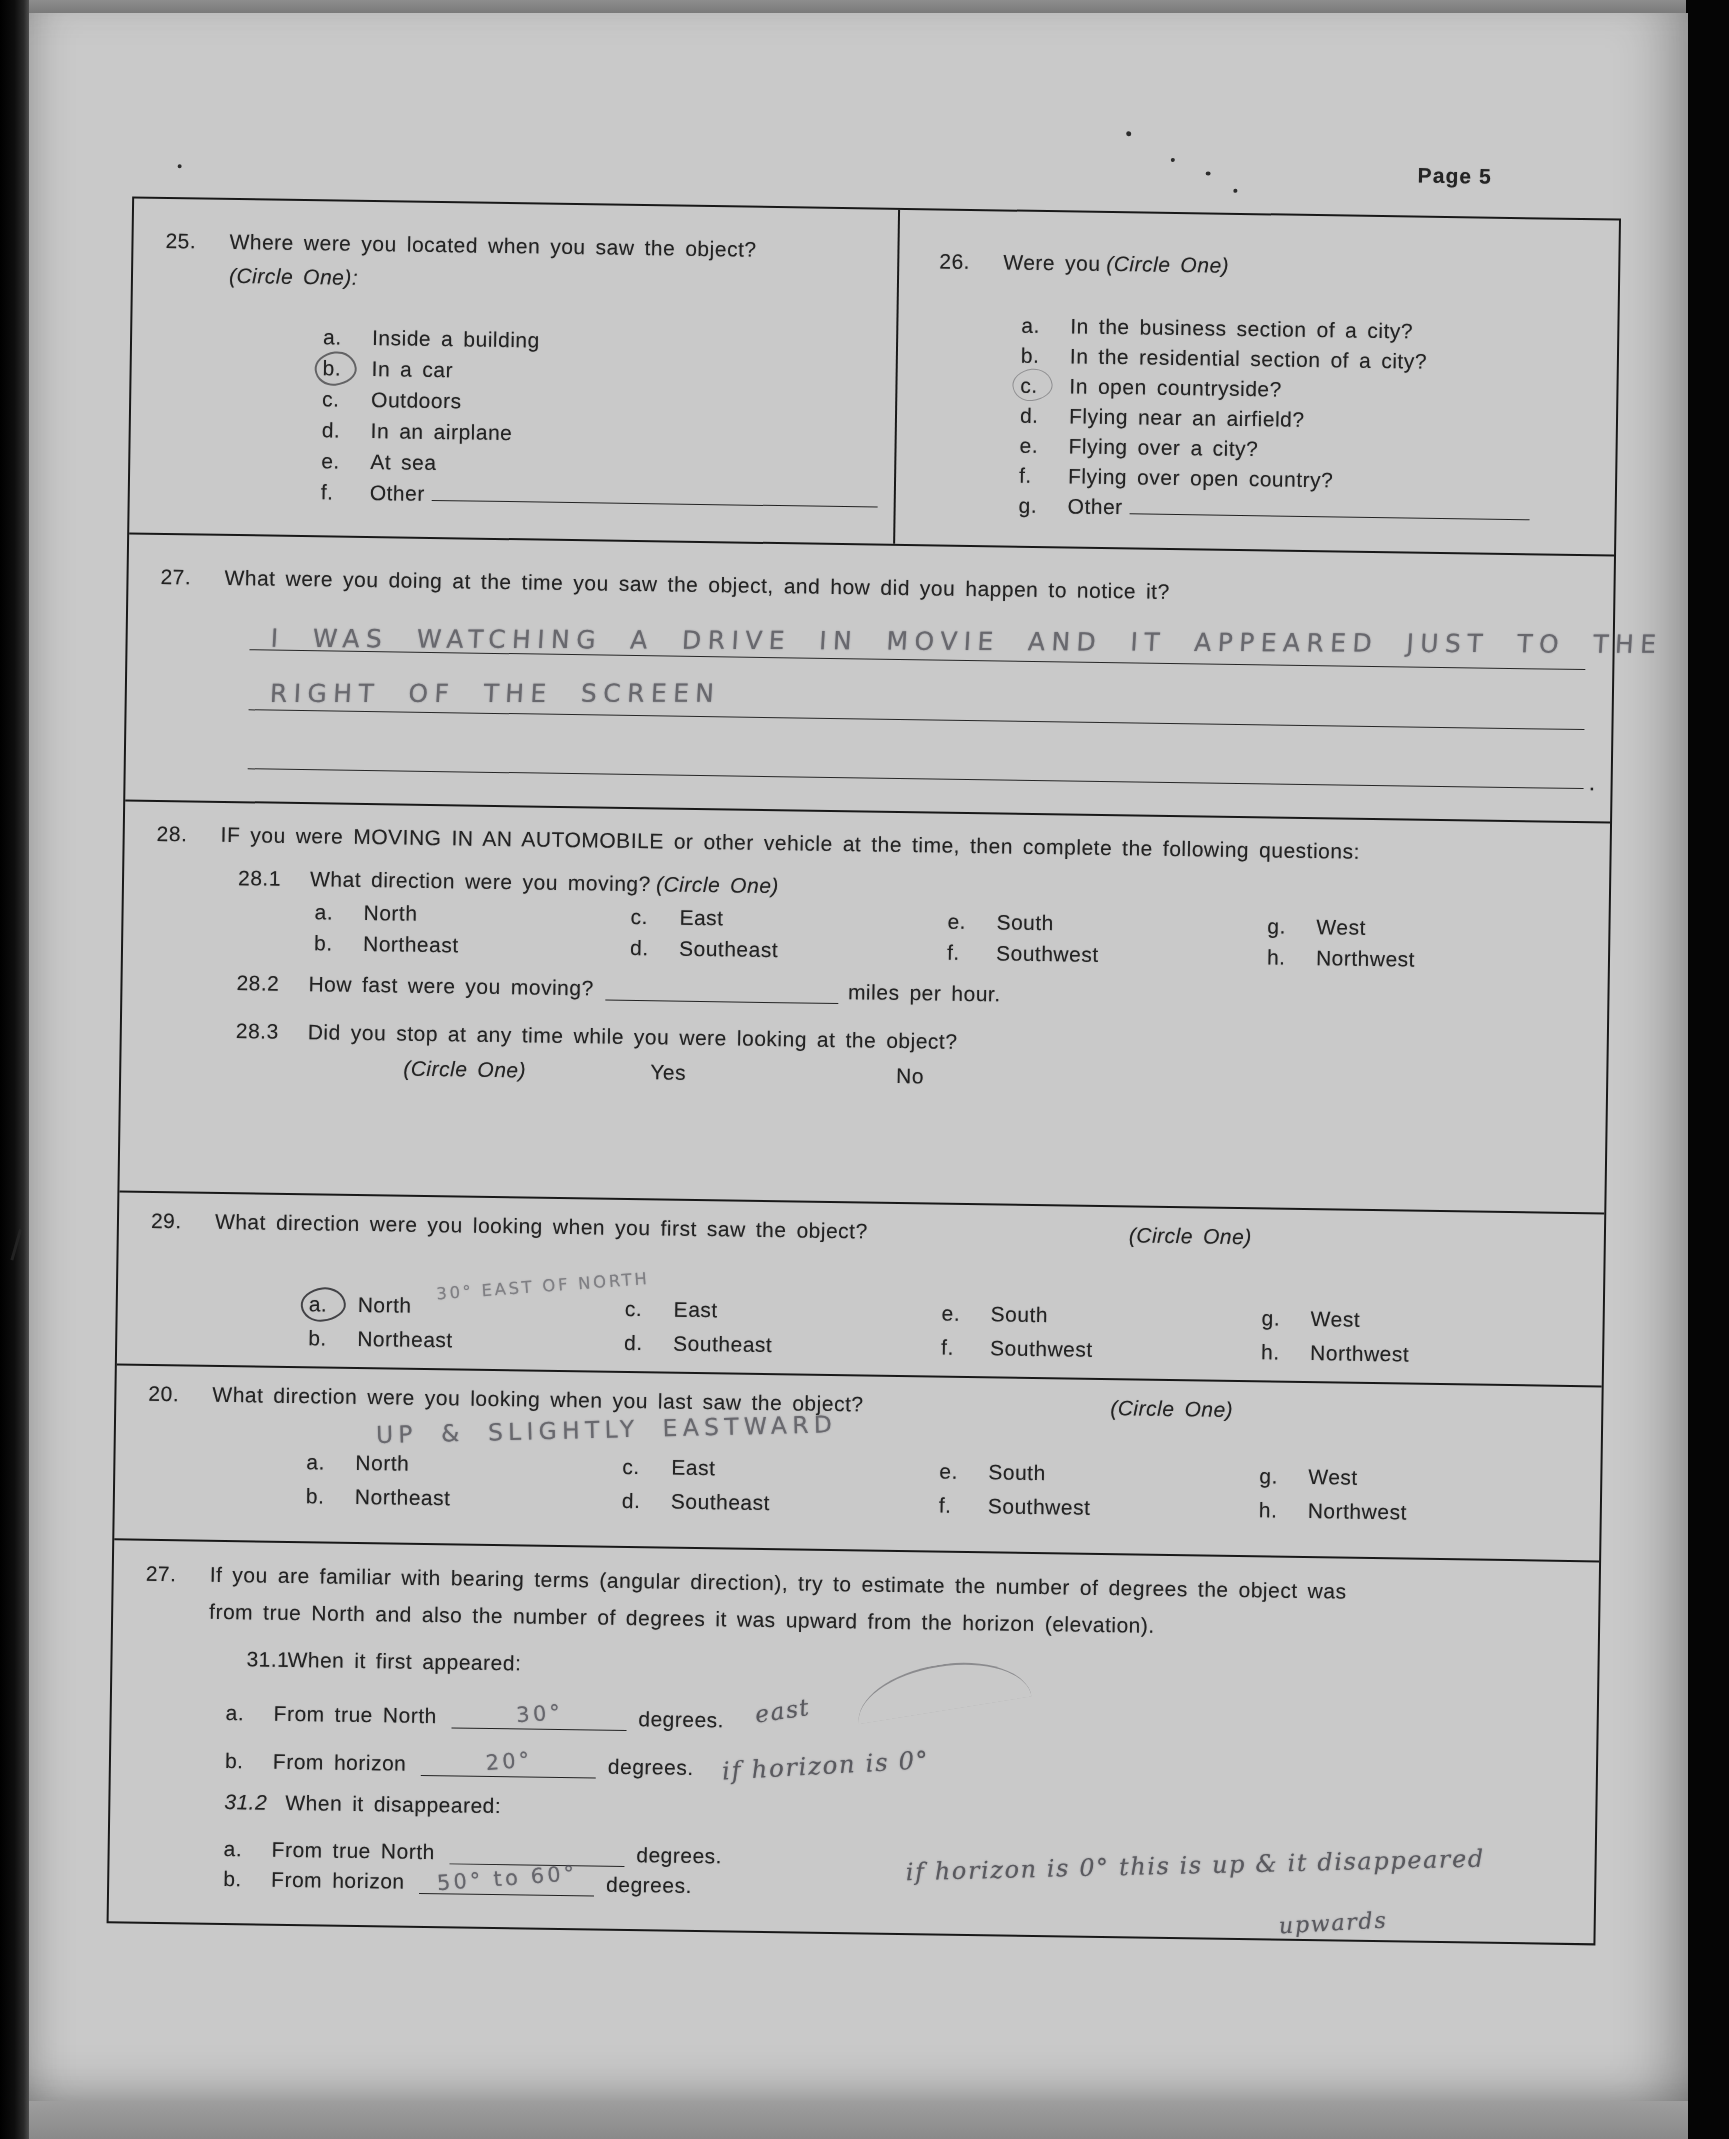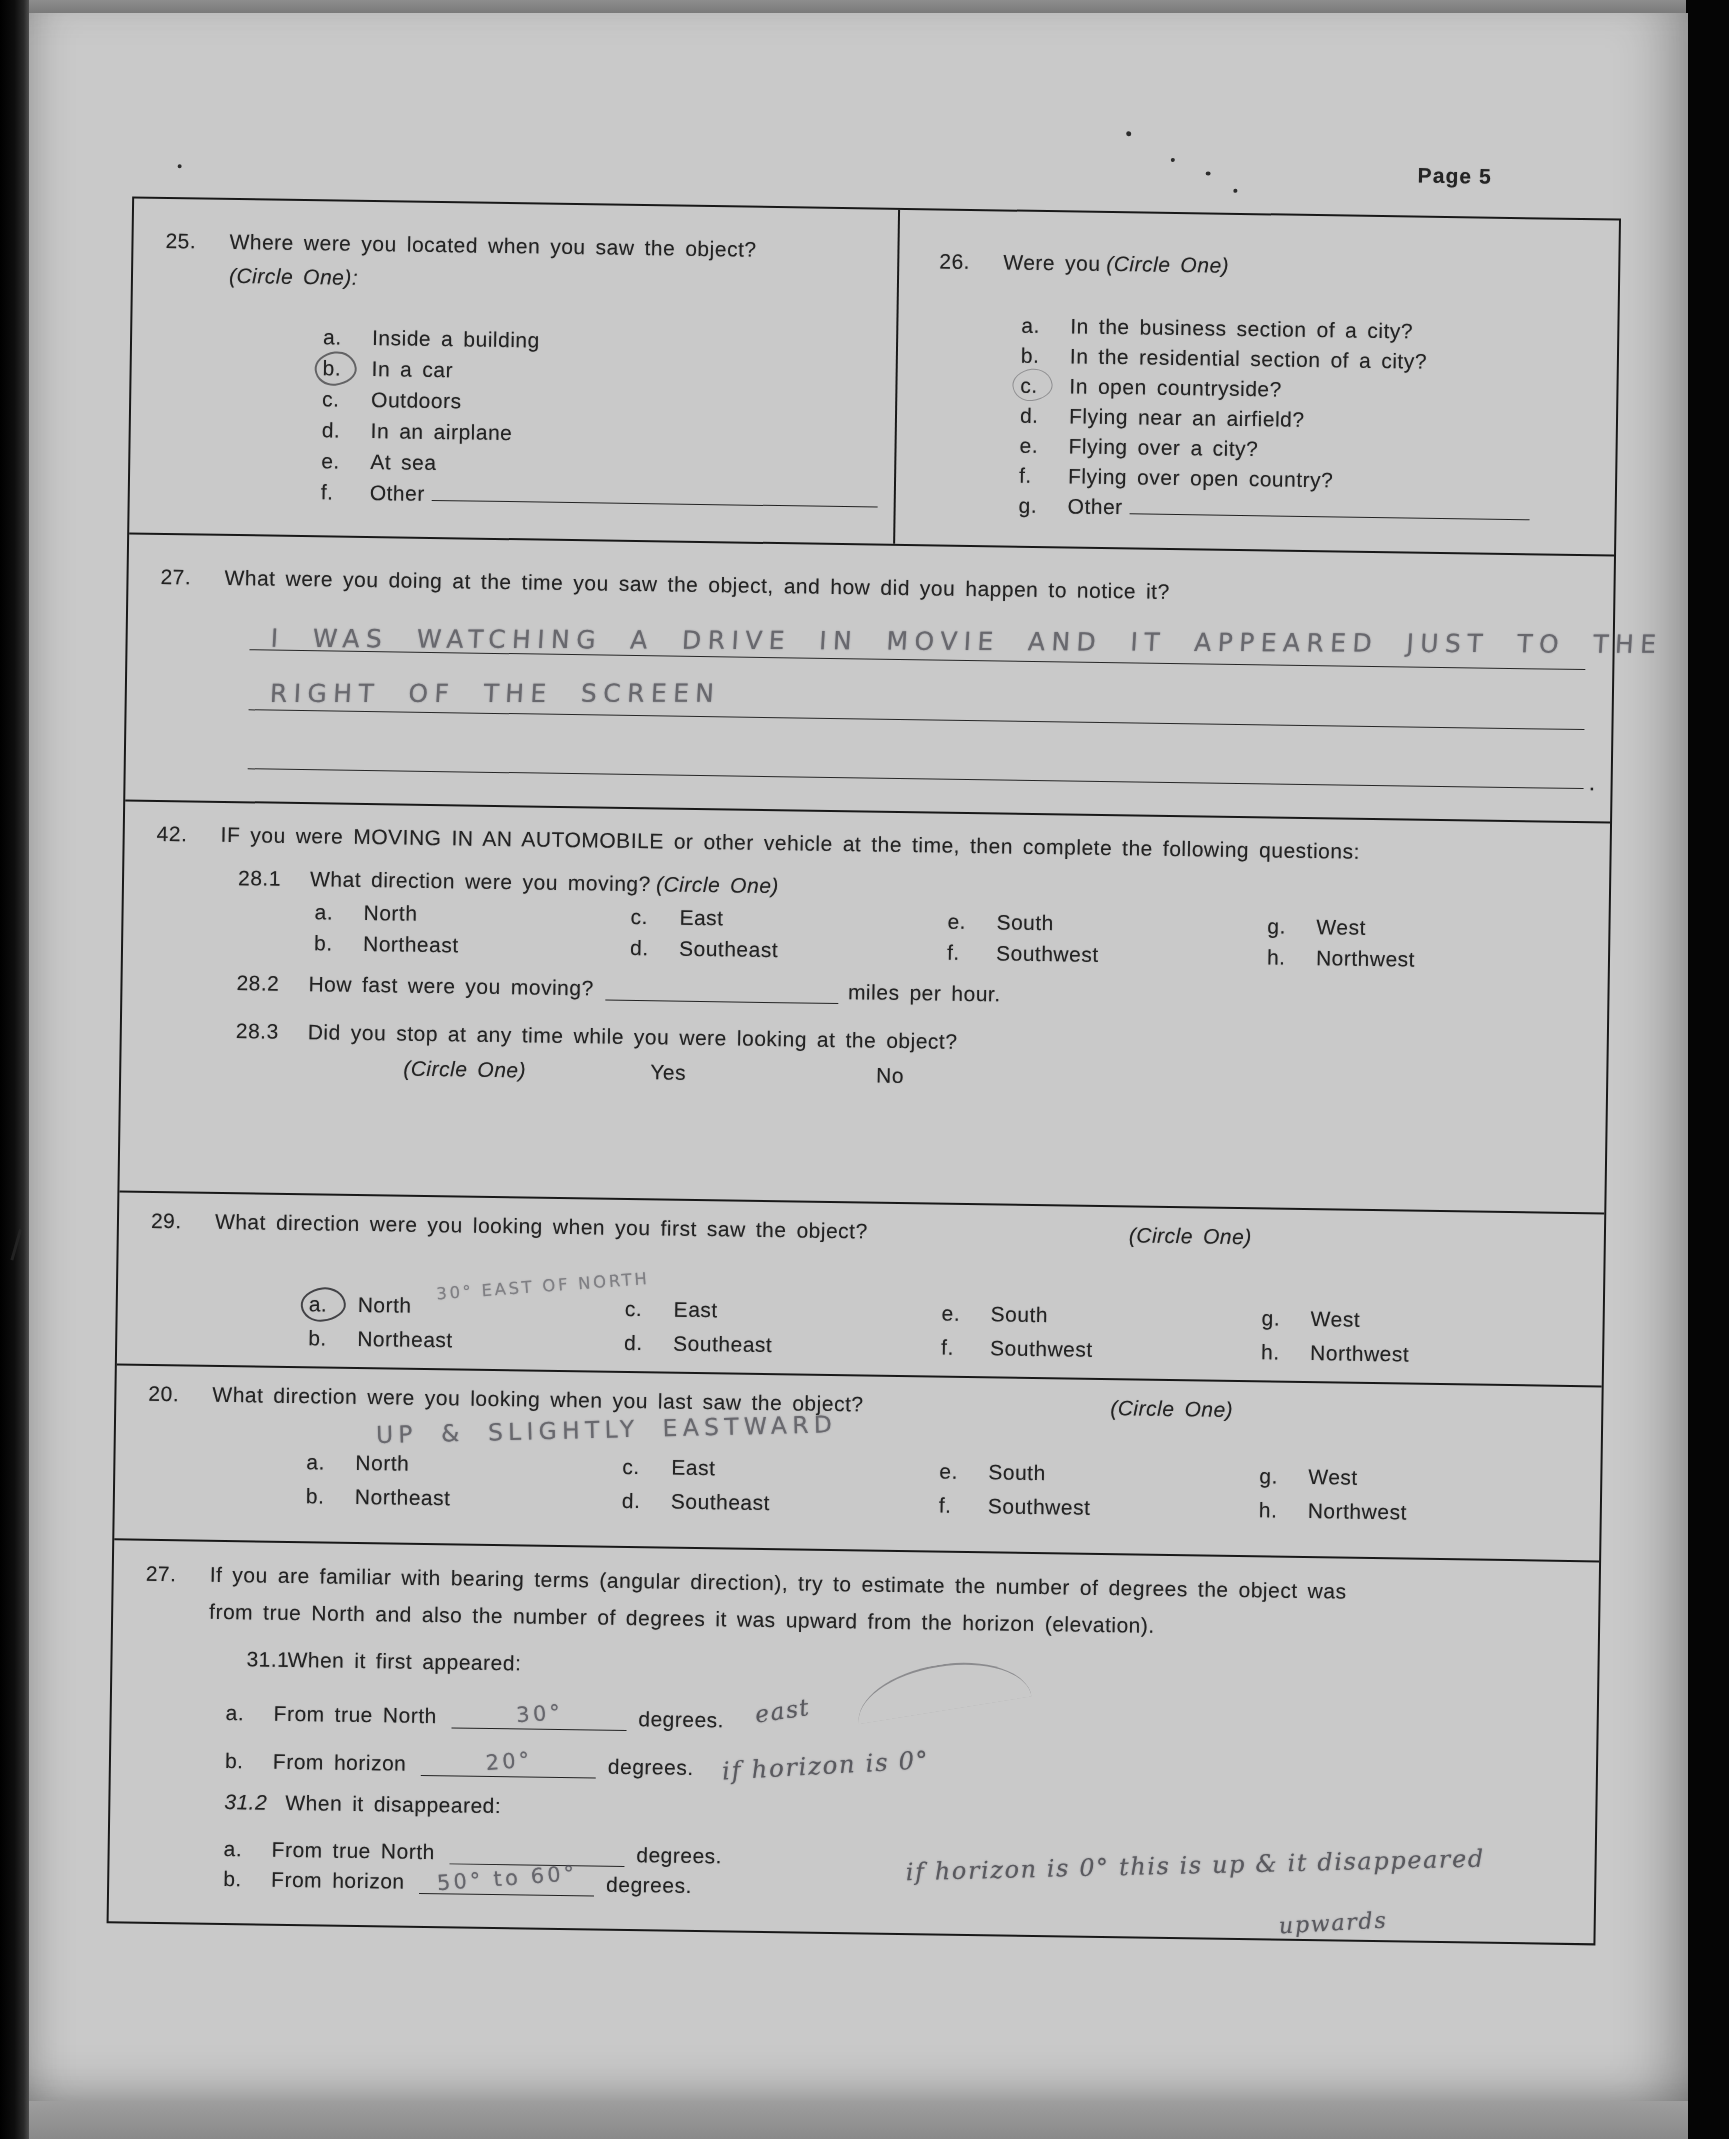--- a/index.html
+++ b/index.html
@@ -144,21 +144,21 @@
           <div class="q27line" style="top:113px;"></div>
 
           <span class="hwcaps abs" style="left:143px;top:139px;transform:rotate(-0.9deg) skewX(-3deg);">RIGHT OF THE SCREEN</span>
           <div class="q27line" style="top:173px;"></div>
 
           <div class="q27line" style="top:232px;"></div>
           <span class="ptxt abs" style="left:1463px;top:212px;font-size:24.5px;">.</span>
         </div>
 
         <div class="frow r3">
-          <span class="ptxt abs" style="left:32px;top:20px;">42.</span>
+          <span class="ptxt abs" style="left:32px;top:20px;">28.</span>
           <span class="ptxt abs" style="left:96px;top:20px;">IF you were MOVING IN AN AUTOMOBILE or other vehicle at the time, then complete the following questions:</span>
 
           <span class="ptxt abs" style="left:114px;top:63px;">28.1</span>
           <span class="ptxt abs" style="left:186px;top:63px;">What direction were you moving?</span>
           <span class="ptxt abs it" style="left:532px;top:63px;">(Circle One)</span>
 
           <div class="dirgrid g28">
             <div class="dopt ptxt"><span class="letter">a.</span><span>North</span></div>
             <div class="dopt ptxt"><span class="letter">b.</span><span>Northeast</span></div>
             <div class="dopt ptxt"><span class="letter">c.</span><span>East</span></div>
@@ -173,21 +173,21 @@
           <div class="abs" style="left:186px;top:168px;display:flex;align-items:flex-end;">
             <span class="ptxt">How fast were you moving?</span>
             <span class="opt-blank" style="width:233px;margin:0 9.6px 0 11.7px;height:22.3px;"></span>
             <span class="ptxt">miles per hour.</span>
           </div>
 
           <span class="ptxt abs" style="left:114px;top:216px;">28.3</span>
           <span class="ptxt abs" style="left:186px;top:216px;">Did you stop at any time while you were looking at the object?</span>
           <span class="ptxt abs it" style="left:282px;top:251px;">(Circle One)</span>
           <span class="ptxt abs" style="left:529px;top:251px;">Yes</span>
-          <span class="ptxt abs" style="left:755px;top:251px;">No</span>
+          <span class="ptxt abs" style="left:775px;top:251px;">No</span>
         </div>
 
         <div class="frow r4">
           <span class="ptxt abs" style="left:32px;top:16px;">29.</span>
           <span class="ptxt abs" style="left:96px;top:16px;">What direction were you looking when you first saw the object?</span>
           <span class="ptxt abs it" style="left:1010px;top:16px;">(Circle One)</span>
 
           <span class="pencilval abs" style="left:318px;top:78px;font-size:16.5px;letter-spacing:2.7px;transform:rotate(-5deg);opacity:.6;">30° EAST OF NORTH</span>
 
           <div class="dirgrid g29">

